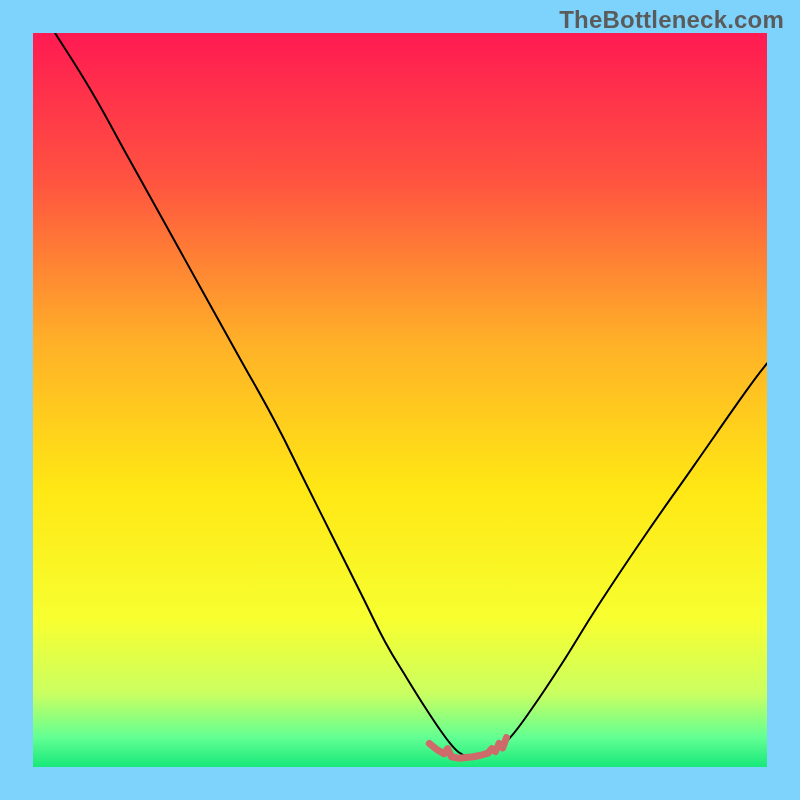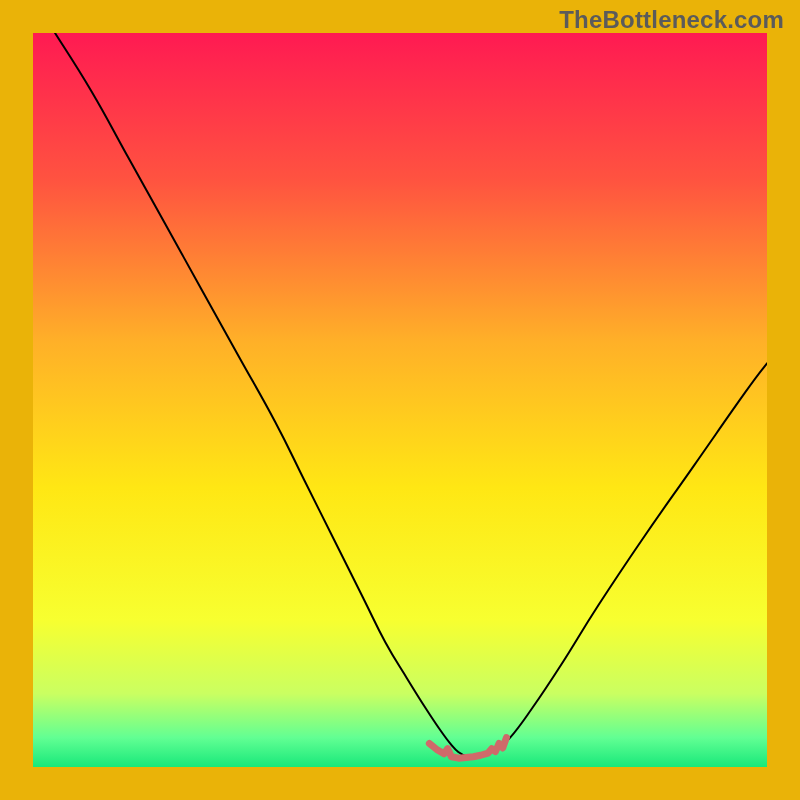--- a/index.html
+++ b/index.html
@@ -7,21 +7,21 @@
     padding: 0;
     width: 800px;
     height: 800px;
     background: #000;
     overflow: hidden;
   }
   .frame {
     position: relative;
     width: 800px;
     height: 800px;
-    background: #eab308;
+    background: #7dd3fc;
   }
   .plot {
     position: absolute;
     left: 33px;
     top: 33px;
     width: 734px;
     height: 734px;
   }
   .watermark {
     position: absolute;

